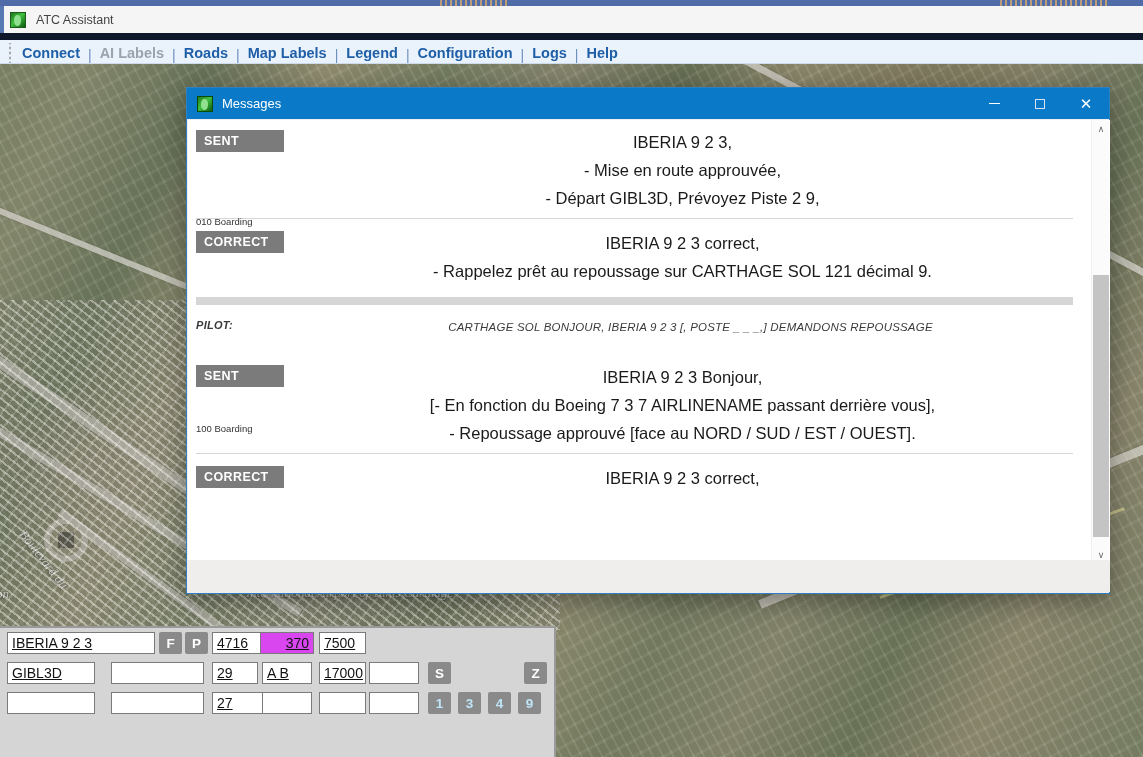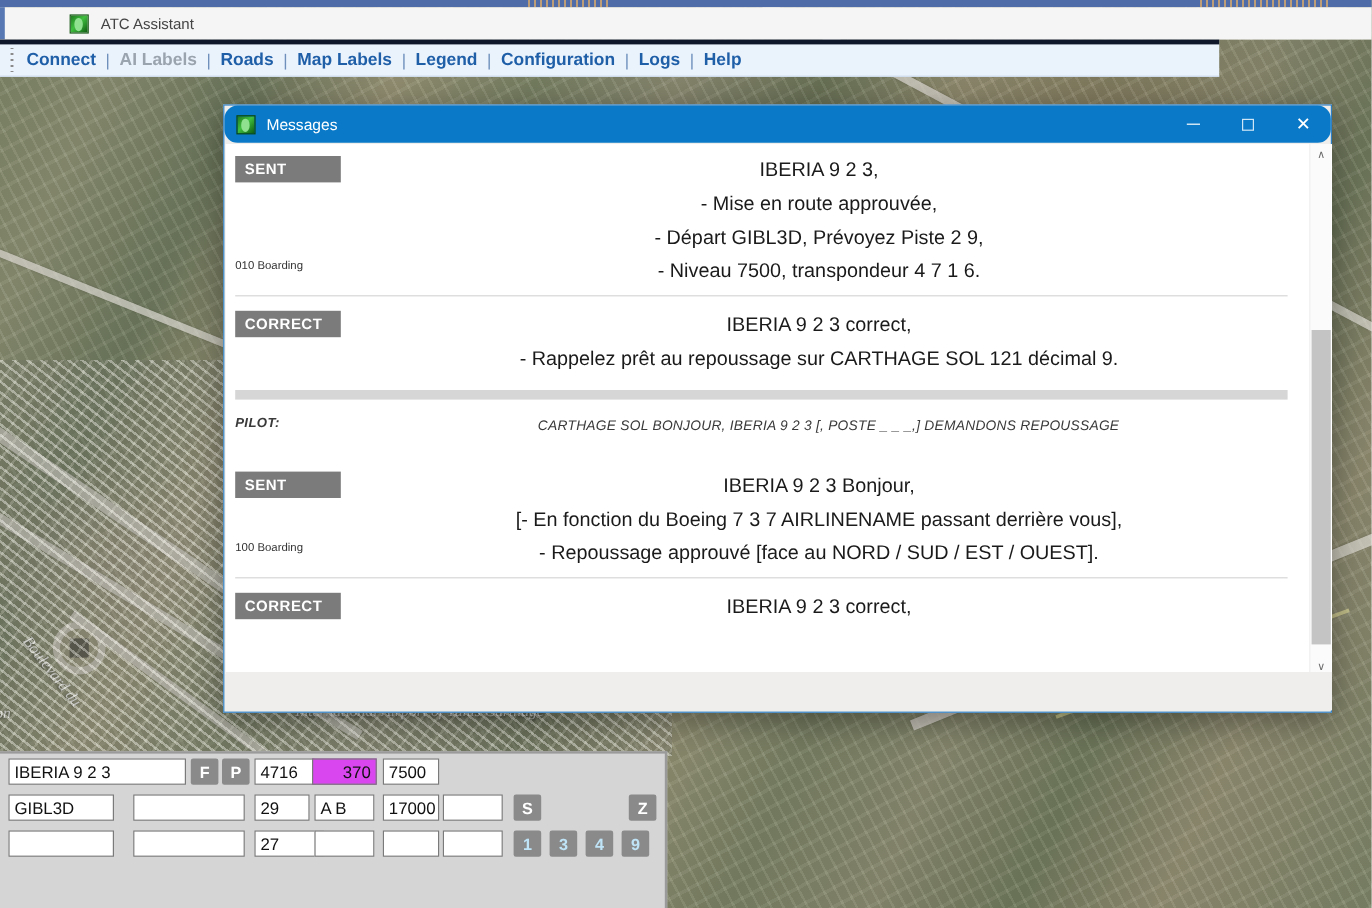--- a/index.html
+++ b/index.html
@@ -87,45 +87,45 @@
     background: #4f6ca8;
   }
   #behind-strip .ghost {
     position: absolute; top: 0px; height: 6px;
     background: repeating-linear-gradient(90deg,#d8a96a 0 2px, #4f6ca8 2px 5px);
     opacity: .8;
   }
   #app-titlebar {
     position: absolute; left: 0; top: 6px; width: 1143px; height: 27px;
     background: #f5f5f5;
-    display: flex; align-items: center; padding-left: 48px;
+    display: flex; align-items: center;
   }
   #app-titlebar .sideline {
     position: absolute; left: 0; top: 0; width: 4px; height: 27px; background: #5878b4;
   }
   #app-icon {
     width: 16px; height: 16px; margin-left: 10px; flex: none;
     background: linear-gradient(135deg,#1f7a1f 0%, #3fbf3f 45%, #0e5c10 100%);
     border: 1px solid #1a5c1a;
     position: relative;
   }
   #app-icon::after {
     content: ""; position: absolute; left: 3px; top: 2px; width: 7px; height: 11px;
     background: #8fe08f; border-radius: 45% 45% 50% 50%;
   }
   #app-title {
     margin-left: 10px; font-size: 12.5px; color: #444;
   }
 
   #menubar {
-    position: absolute; left: 0; top: 33px; width: 1016px; height: 31px;
+    position: absolute; left: 0; top: 33px; width: 1143px; height: 31px;
     background: #eaf2fc;
-    border-top: 4px solid #0f172a;
+    border-top: 7px solid #0f172a;
     border-bottom: 1px solid #cfdcee;
-    display: flex; align-items: center;
+    display: flex; align-items: flex-end;
   }
   #menu-grip {
     width: 12px; height: 20px; margin-left: 4px; flex: none;
     background-image: radial-gradient(circle, #8a8a8a 1px, transparent 1.2px);
     background-size: 4px 5px;
     background-position: center;
     background-repeat: repeat-y;
   }
   .menu-item {
     font-size: 14.5px; font-weight: bold; color: #1f5fa8;
@@ -137,21 +137,20 @@
   
   #messages-dialog {
     position: absolute; left: 186px; top: 87px; width: 924px; height: 507px;
     border: 1px solid #2f7fc4;
     background: #f0eeec;
     box-shadow: 0 6px 26px rgba(0,0,0,.38);
   }
   #dlg-titlebar {
     height: 31px; background: #0a7ac8; display: flex; align-items: center;
     position: relative;
-    border-radius: 11px;
   }
   #dlg-icon {
     width: 16px; height: 16px; margin-left: 10px; flex: none;
     background: linear-gradient(135deg,#1f7a1f 0%, #3fbf3f 45%, #0e5c10 100%);
     border: 1px solid #0b4a0b; position: relative;
   }
   #dlg-icon::after {
     content: ""; position: absolute; left: 3px; top: 2px; width: 7px; height: 11px;
     background: #8fe08f; border-radius: 45% 45% 50% 50%;
   }
@@ -247,20 +246,21 @@
     background: #d5d5d5;
     border-top: 2px solid #9a9a9a;
     border-right: 2px solid #9a9a9a;
   }
   .tf {
     position: absolute; height: 22px;
     border: 1px solid #7a7a7a; background: #ffffff;
     font-size: 14px; color: #111; padding: 0 4px;
     display: flex; align-items: center;
     font-family: "Liberation Sans", sans-serif;
+    text-decoration: underline;
   }
   .tf.right { justify-content: flex-end; background: #d946ef; }
   .sqbtn {
     position: absolute; width: 23px; height: 22px;
     background: #8a8a8a; color: #ffffff;
     font-size: 13.5px; font-weight: bold;
     display: flex; align-items: center; justify-content: center;
     border-radius: 2px; cursor: default;
   }
   .numbtn {
@@ -339,21 +339,20 @@
   <div id="dlg-body">
     <div id="msg-scroll">
       <div id="msg-list">
 
         <div class="msg-row">
           <div class="tag">SENT</div>
           <div class="sub-label" style="top:88px;">010 Boarding</div>
           <div class="msg-line">IBERIA 9 2 3,</div>
           <div class="msg-line">- Mise en route approuvée,</div>
           <div class="msg-line">- Départ GIBL3D, Prévoyez Piste 2 9,</div>
-          <div class="msg-line">- Niveau 7500, transpondeur 4 7 1 6.</div>
         </div>
         <div class="rule"></div>
 
         <div class="msg-row" style="margin-top:10px;">
           <div class="tag">CORRECT</div>
           <div class="msg-line">IBERIA 9 2 3 correct,</div>
           <div class="msg-line">- Rappelez prêt au repoussage sur CARTHAGE SOL 121 décimal 9.</div>
         </div>
 
         <div class="thick-rule"></div>

